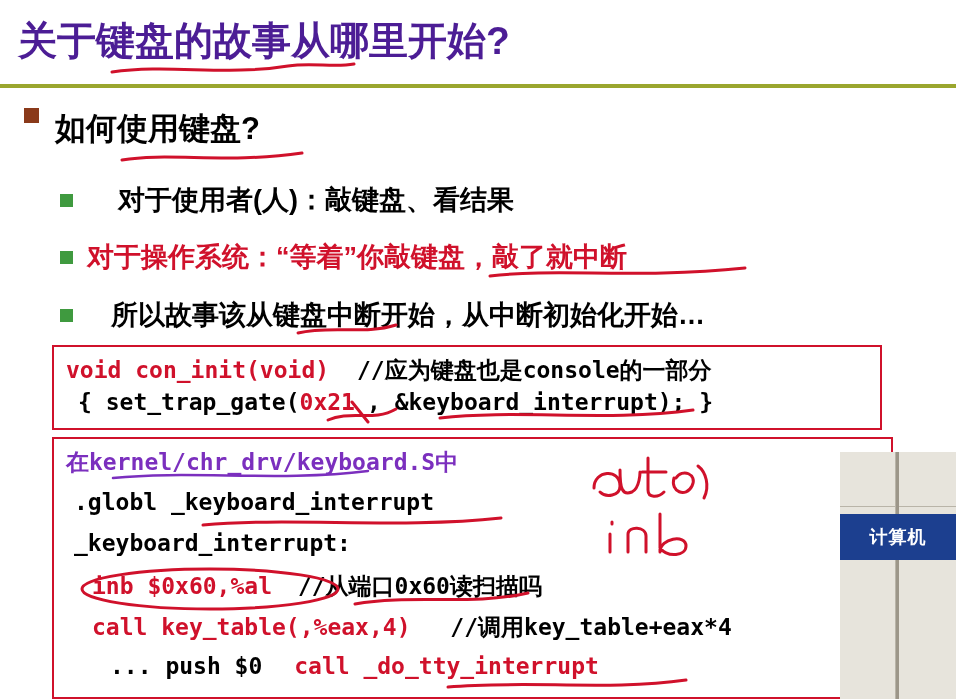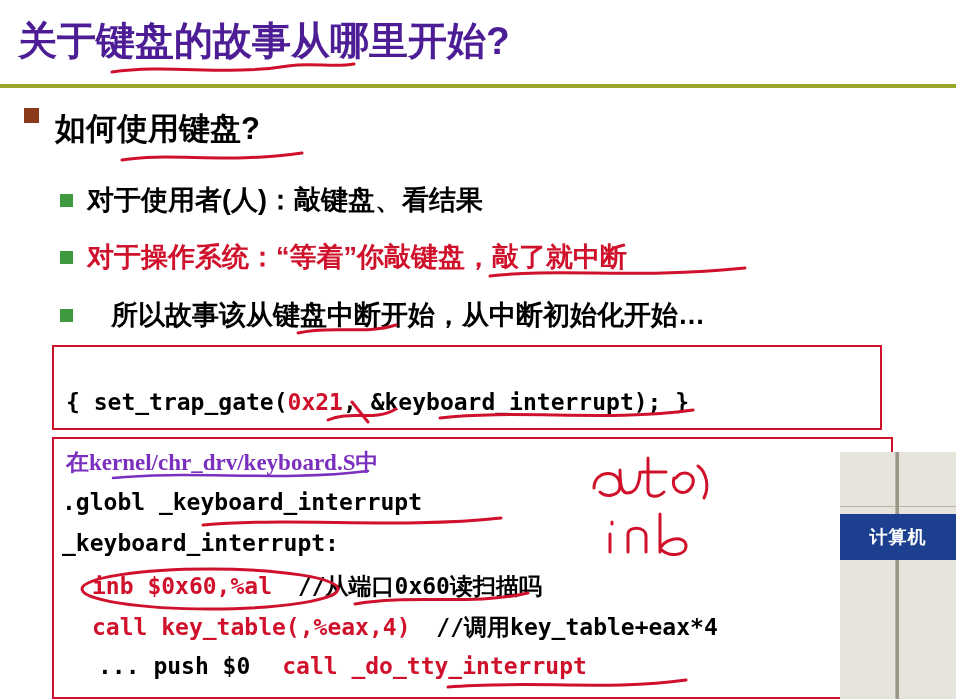--- a/index.html
+++ b/index.html
@@ -93,22 +93,22 @@
     box-sizing: border-box;
   }
   .code-line {
     font-family: "DejaVu Sans Mono", monospace;
     font-weight: bold;
     font-size: 23px;
     white-space: nowrap;
     color: #000000;
   }
   .c-red { color: #d0112b; }
-  .c-purple { color: #7b2fbe; font-family: Liberation Serif, serif; }
-  .c-black { color: #000000; }
+  .c-purple { color: #7b2fbe; }
+  .c-black { color: #000000; margin-left: 12px; }
   
   .photo {
     position: absolute;
     right: 0;
     top: 452px;
     width: 116px;
     height: 247px;
     background: #d9d5cc;
     overflow: hidden;
   }
@@ -152,21 +152,21 @@
   <div class="title-rule"></div>
 
   <div class="b1">
     <span class="sq-brown"></span>
     <span class="b1-text">如何使用键盘?</span>
   </div>
   <svg class="scribble" style="left:118px; top:148px;" width="190" height="20" viewBox="0 0 190 20">
     <path d="M4 12 C 50 4, 110 16, 184 5" stroke="#d0112b" stroke-width="3" fill="none" stroke-linecap="round"></path>
   </svg>
 
-  <div class="b2" style="left:60px; top:182px;">
+  <div class="b2" style="left:60px; top:182px;gap:31px;">
     <span class="sq-green"></span>
     <span class="b2-text">对于使用者(人)：敲键盘、看结果</span>
   </div>
 
   <div class="b2" style="left:60px; top:239px;">
     <span class="sq-green"></span>
     <span class="b2-text red">对于操作系统：“等着”你敲键盘，敲了就中断</span>
   </div>
   <svg class="scribble" style="left:487px; top:262px;" width="262" height="22" viewBox="0 0 262 22">
     <path d="M3 14 C 70 6, 150 17, 258 6" stroke="#d0112b" stroke-width="3" fill="none" stroke-linecap="round"></path>
@@ -174,20 +174,24 @@
 
   <div class="b2" style="left:60px; top:297px;gap:24px;">
     <span class="sq-green"></span>
     <span class="b2-text">所以故事该从键盘中断开始，从中断初始化开始…</span>
   </div>
   <svg class="scribble" style="left:295px; top:320px;" width="105" height="20" viewBox="0 0 105 20">
     <path d="M3 13 C 35 5, 70 15, 101 5" stroke="#d0112b" stroke-width="3" fill="none" stroke-linecap="round"></path>
   </svg>
 
   <div class="codebox" style="left:52px; top:345px; width:830px; height:85px;">
+    <div class="code-line" style="position:absolute; left:12px; top:8px;">
+      <span class="c-red">void con_init(void)</span>
+      <span class="c-black" style="margin-left:14px;">//应为键盘也是console的一部分</span>
+    </div>
     <div class="code-line" style="position:absolute; left:12px; top:42px;">
       <span class="c-black">{ set_trap_gate(</span><span class="c-red">0x21</span><span class="c-black">, &amp;keyboard_interrupt); }</span>
     </div>
   </div>
 
   <svg class="scribble" style="left:322px; top:400px;" width="80" height="26" viewBox="0 0 80 26">
     <path d="M6 20 C 28 10, 52 22, 74 9" stroke="#d0112b" stroke-width="3" fill="none" stroke-linecap="round"></path>
     <path d="M30 2 L 46 22" stroke="#d0112b" stroke-width="3" fill="none" stroke-linecap="round"></path>
   </svg>
   <svg class="scribble" style="left:437px; top:404px;" width="260" height="22" viewBox="0 0 260 22">
@@ -197,21 +201,21 @@
   <div class="codebox" style="left:52px; top:437px; width:841px; height:262px;">
     <div class="code-line c-purple" style="position:absolute; left:12px; top:8px;">在kernel/chr_drv/keyboard.S中</div>
     <div class="code-line c-black" style="position:absolute; left:8px; top:50px;">.globl _keyboard_interrupt</div>
     <div class="code-line c-black" style="position:absolute; left:8px; top:91px;">_keyboard_interrupt:</div>
     <div class="code-line" style="position:absolute; left:38px; top:132px;">
       <span class="c-red">inb $0x60,%al</span>
       <span class="c-black" style="margin-left:12px;">//从端口0x60读扫描吗</span>
     </div>
     <div class="code-line" style="position:absolute; left:38px; top:173px;">
       <span class="c-red">call key_table(,%eax,4)</span>
-      <span class="c-black" style="margin-left:12px;">//调用key_table+eax*4</span>
+      <span class="c-black" style="margin-left:26px;">//调用key_table+eax*4</span>
     </div>
     <div class="code-line" style="position:absolute; left:44px; top:214px;">
       <span class="c-black">... push $0</span>
       <span class="c-red" style="margin-left:18px;">call _do_tty_interrupt</span>
     </div>
   </div>
 
   <svg class="scribble" style="left:110px; top:466px;" width="262" height="20" viewBox="0 0 262 20">
     <path d="M3 12 C 80 4, 170 16, 258 5" stroke="#7b2fbe" stroke-width="2.5" fill="none" stroke-linecap="round"></path>
   </svg>

